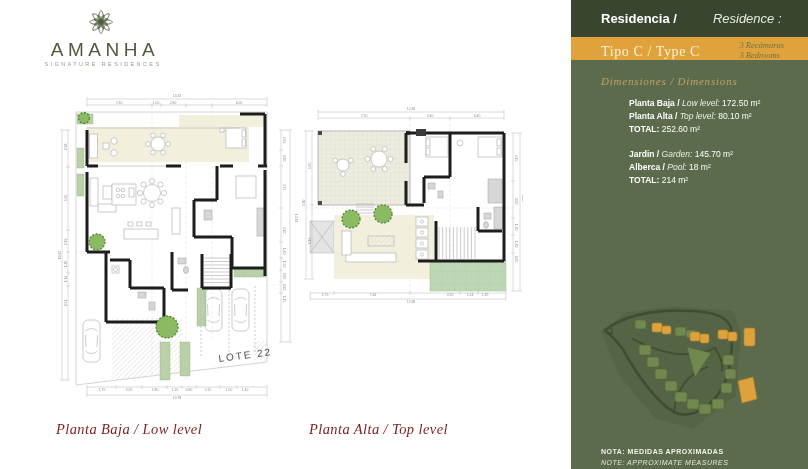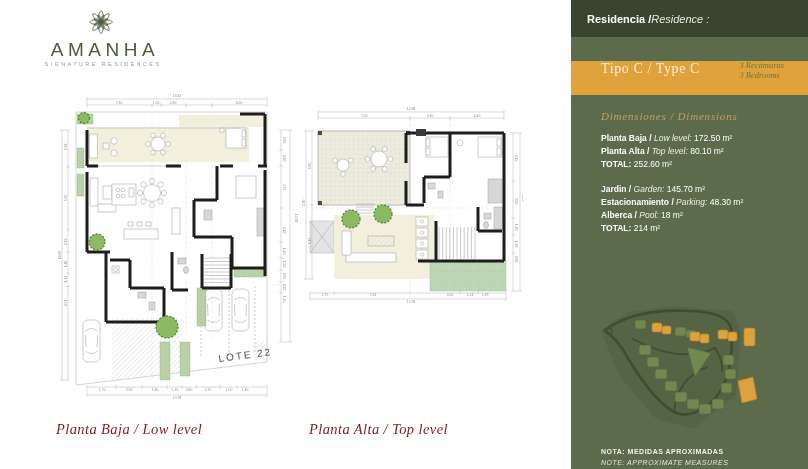--- a/index.html
+++ b/index.html
@@ -36,33 +36,33 @@
   .plan .dim{stroke:#b6b6b6;stroke-width:0.5;fill:none;}
   .plan .ref{stroke:#dddddd;stroke-width:0.5;stroke-dasharray:3 2;fill:none;}
   .plan .dimtext text{font-size:3.4px;fill:#8c8c8c;font-family:"Liberation Sans",sans-serif;
       text-anchor:middle;}
   .plan .lote{font-family:"Liberation Sans",sans-serif;font-size:10px;letter-spacing:2px;
       fill:#4f4f4f;}
 
   
   .sidebar{position:absolute;left:571px;top:0;width:237px;height:469px;background:#5d6b4d;}
   .res-strip{height:37px;background:#39452f;display:flex;align-items:center;
-      padding-left:16px;box-sizing:border-box;color:#ffffff;font-size:11px;}
+      padding-left:30px;box-sizing:border-box;color:#ffffff;font-size:13px;gap:36px;}
   .res-strip b{font-weight:bold;}
   .res-strip i{font-style:italic;color:#e9e9e2;}
-  .type-band{height:34px;background:#e0a33c;display:flex;align-items:flex-start;
-      justify-content:space-between;padding:0 24px 0 30px;box-sizing:border-box;margin-top:24px;}
+  .type-band{height:23px;background:#e0a33c;display:flex;align-items:flex-end;
+      justify-content:space-between;padding:0 24px 0 30px;box-sizing:border-box;}
   .type-title{font-family:"Liberation Serif",serif;font-size:14px;letter-spacing:0.6px;
       color:#f8f1d9;}
   .type-bedrooms{font-family:"Liberation Serif",serif;font-style:italic;font-size:8.5px;
       line-height:9.5px;color:#6e7440;text-align:left;}
   .dims-heading{margin:15px 0 10px 30px;font-family:"Liberation Serif",serif;
       font-style:italic;font-size:11px;letter-spacing:0.8px;color:#bfa262;}
   .dims{margin-left:30px;color:#ffffff;font-size:8.5px;}
-  .dim-group{margin-bottom:12px;}
+  .dim-group{margin-bottom:12px;margin-left:28px;}
   .dim-row{line-height:13px;white-space:nowrap;}
   .dim-row b{font-weight:bold;}
   .dim-row i{font-style:italic;color:#edeee6;}
   .dim-total{line-height:13px;font-weight:bold;}
   .dim-total .val{font-weight:normal;}
   .grand-total{margin-top:14px;line-height:13px;font-size:9px;white-space:nowrap;}
   .grand-total b{font-weight:bold;}
   .grand-total i{font-style:italic;color:#edeee6;}
   .site-map{position:absolute;left:24px;top:299px;width:166px;height:136px;}
   .map-road{fill:none;stroke:#404d30;stroke-width:2.6;stroke-linecap:round;}
@@ -447,21 +447,20 @@
     <div class="dims">
       <div class="dim-group">
         <div class="dim-row"><b>Planta Baja / </b><i>Low level:</i> <span>172.50 m²</span></div>
         <div class="dim-row"><b>Planta Alta / </b><i>Top level:</i> <span>80.10 m²</span></div>
         <div class="dim-total"><span>TOTAL:</span> <span class="val">252.60 m²</span></div>
       </div>
 
 
       <div class="dim-group">
         <div class="dim-row"><b>Jardin / </b><i>Garden:</i> <span>145.70 m²</span></div>
-        <div class="dim-row"><b>Estacionamiento / </b><i>Parking:</i> <span>48.30 m²</span></div>
         <div class="dim-row"><b>Alberca / </b><i>Pool:</i> <span>18 m²</span></div>
         <div class="dim-total"><span>TOTAL:</span> <span class="val">214 m²</span></div>
       </div>
 
     </div>
 
     <svg class="site-map" viewBox="0 0 166 136">
       <path class="map-terrain" d="M6,32 L32,13 L78,7 L138,12 L146,34 L141,96 L98,130 L60,119 L24,76 Z"></path>
       <path class="map-road" d="M10,31 C30,16 60,10 96,12 C122,13 134,19 136,30 C139,55 133,82 124,94 C112,112 92,120 79,113 C60,102 40,72 27,49 C20,39 13,34 10,31 Z"></path>
       <path class="map-road-thin" d="M38,40 C68,56 96,60 120,49"></path>

